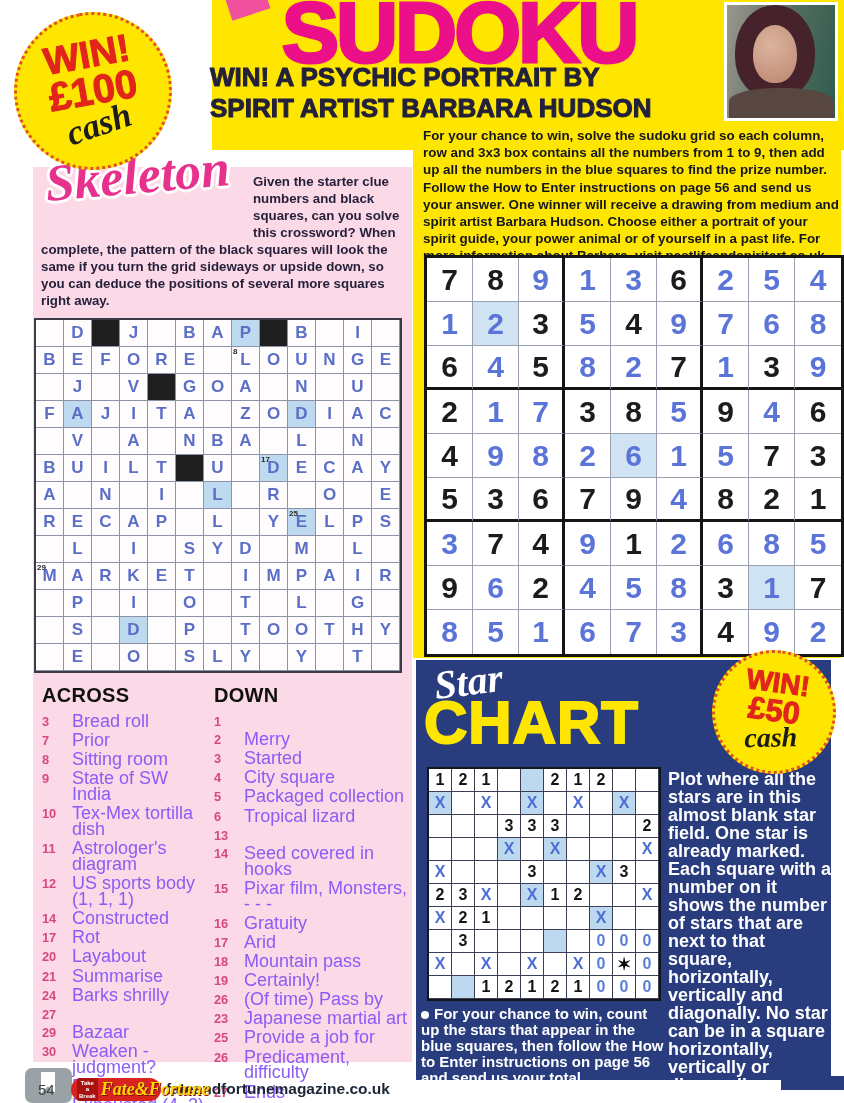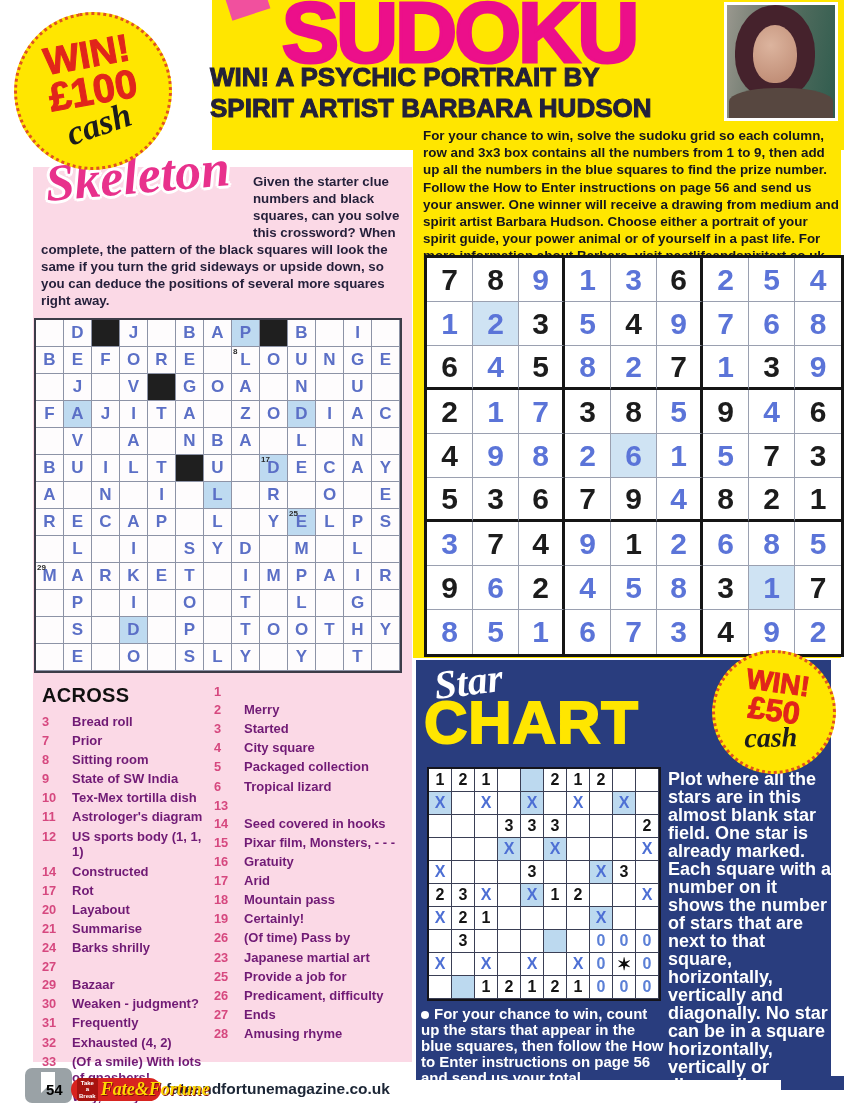--- a/index.html
+++ b/index.html
@@ -50,21 +50,21 @@
   .xc.blk{background:#1f1f1f}
   .xc.sh{background:#bedaf0}
   .xc i{position:absolute;top:0;left:1px;font-size:8px;font-style:normal;color:#2a2a2a;line-height:9px}
   
   .clues{position:absolute;top:684px}
   .clues.ac{left:42px;width:170px}
   .clues.dn{left:214px;width:198px}
   .clues h3{font-size:20px;font-weight:bold;color:#101010;margin-bottom:7px;letter-spacing:.3px}
   .clue{display:flex;margin-bottom:3.2px}
   .cn{flex:none;width:30px;color:#d6487f;font-weight:bold;font-size:12.8px}
-  .ct{font-weight:bold;font-size:13px;color:#701a75;line-height:15.9px}
+  .ct{font-weight:normal;font-size:18px;color:#8b5cf6;line-height:15.9px}
   
   .navy{position:absolute;left:416px;top:660px;width:415px;height:420px;background:#293d7e}
   .star-script{position:absolute;left:434px;top:658px;font-family:"Liberation Serif",serif;font-style:italic;
      font-weight:bold;font-size:40px;color:#fff;transform:rotate(-7deg)}
   .chart-title{position:absolute;left:424px;top:688px;font-size:60px;font-weight:bold;color:#ffe600;
      letter-spacing:1px;-webkit-text-stroke:2px #ffe600}
   .sg{position:absolute;left:427px;top:767px;display:grid;grid-template-columns:repeat(10,23px);
       grid-template-rows:repeat(10,23px);border:2px solid #14141c;background:#fff}
   .stc{border-right:1px solid #3a3f55;border-bottom:1px solid #3a3f55;display:flex;align-items:center;
       justify-content:center;font-weight:bold;font-size:16px;background:#fff}
@@ -87,21 +87,21 @@
   .b100 .w1{font-size:38px}.b100 .w2{font-size:40px}
   .b50 .w1{font-size:28px}.b50 .w2{font-size:31px}
   .badge .w2{color:#e1251b;font-weight:bold;line-height:.95;-webkit-text-stroke:1px #e1251b}
   .badge .w3{font-family:"Liberation Serif",serif;font-style:italic;font-weight:bold;color:#1c1c1c;transform:rotate(-9deg)}
   .b100 .w3{font-size:35px;margin-top:-4px}
   .b50 .w3{font-size:28px;margin-top:-3px}
   
   .bookmark{position:absolute;left:25px;top:1068px;width:47px;height:35px;background:#9aa2a6;border-radius:7px}
   .bookmark .bm{position:absolute;left:16px;top:4px;width:14px;height:21px;background:#fff;
      clip-path:polygon(0 0,100% 0,100% 100%,50% 68%,0 100%)}
-  .pageno{position:absolute;left:46px;top:1081px;font-size:15px;font-weight:bold;color:#000000;z-index:3}
+  .pageno{position:absolute;left:38px;top:1081px;font-size:15px;font-weight:normal;color:#404040;z-index:3}
   .logo{position:absolute;left:71px;top:1078px;width:90px;height:23px;background:#d8231f;border-radius:12px;
      display:flex;align-items:center;padding:0 6px;z-index:2}
   .logo .tb{background:#a8130f;border-radius:2px;color:#fff;font-weight:bold;font-size:6px;line-height:6.5px;
      padding:2px 2px;text-align:center;margin-right:3px}
   .logo .ff{color:#ffd900;font-family:"Liberation Serif",serif;font-style:italic;font-weight:bold;font-size:18px;
      text-shadow:1px 1px 0 #7e0f0c;white-space:nowrap}
   .url{position:absolute;left:166px;top:1080px;font-size:15.5px;font-weight:bold;color:#1c2636;
      border-bottom:3px solid #1787d8;padding-bottom:11px;cursor:pointer}
   .navy-corner{position:absolute;left:781px;top:1076px;width:63px;height:14px;background:#293d7e}
 </style>
@@ -474,20 +474,21 @@
           <span class="cn">33</span>
           <span class="ct">(Of a smile) With lots of gnashers!</span>
         </div>
         <div class="clue">
           <span class="cn">34</span>
           <span class="ct">Wily, crafty</span>
         </div>
       </div>
   </div>
   <div class="clues dn">
+    <h3>DOWN</h3>
     <div>
         <div class="clue">
           <span class="cn">1</span>
         </div>
         <div class="clue">
           <span class="cn">2</span>
           <span class="ct">Merry</span>
         </div>
         <div class="clue">
           <span class="cn">3</span>

